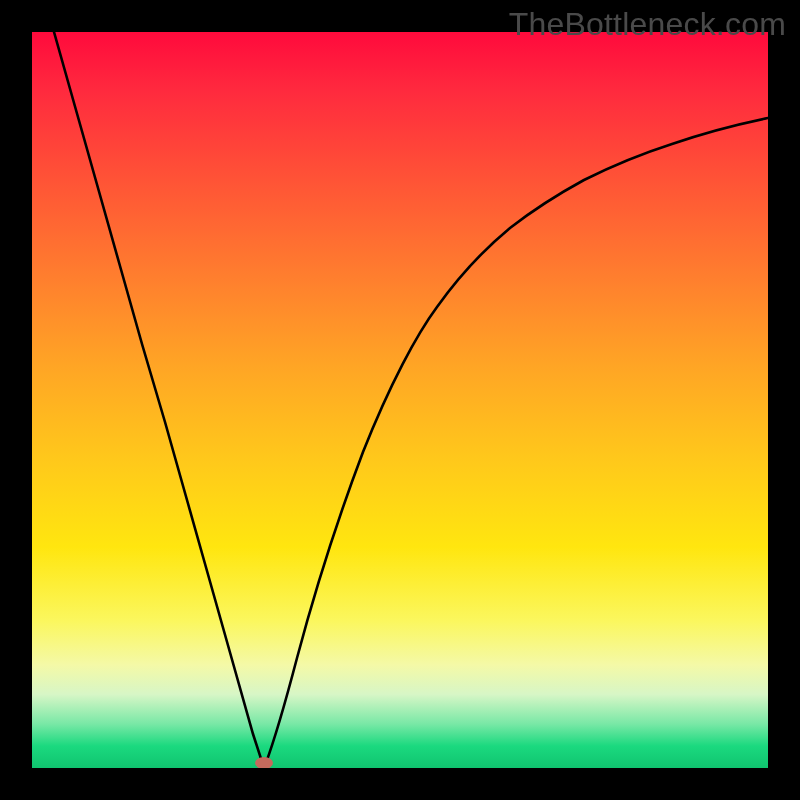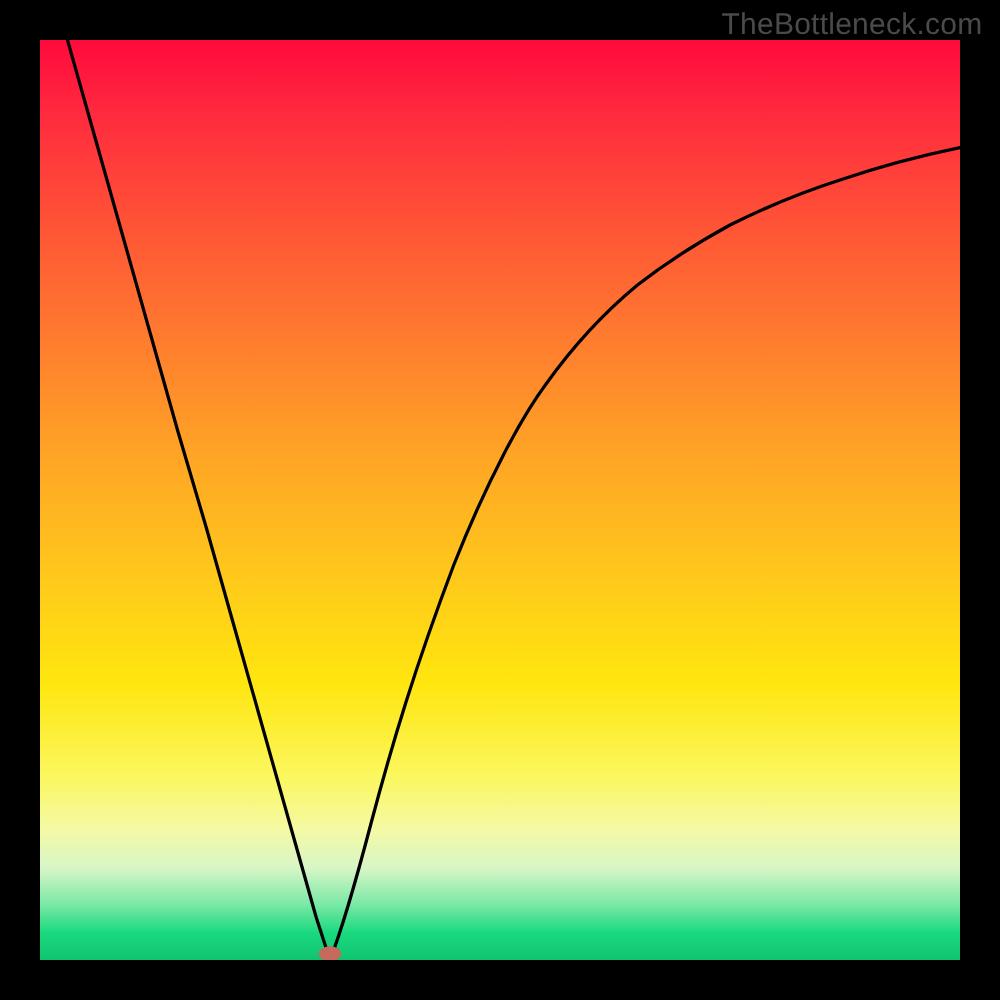--- a/index.html
+++ b/index.html
@@ -39,21 +39,21 @@
       #79e8a6 94%,
       #1bd97f 97%,
       #10c46f 100%
     );
   }
   .watermark {
     position: absolute;
     top: 6px;
     right: 14px;
     color: #4a4a4a;
-    font-size: 24px;
+    font-size: 32px;
     font-weight: 500;
     letter-spacing: 0.2px;
     user-select: none;
   }
   svg.curve {
     position: absolute;
     left: 0;
     top: 0;
     width: 736px;
     height: 736px;

